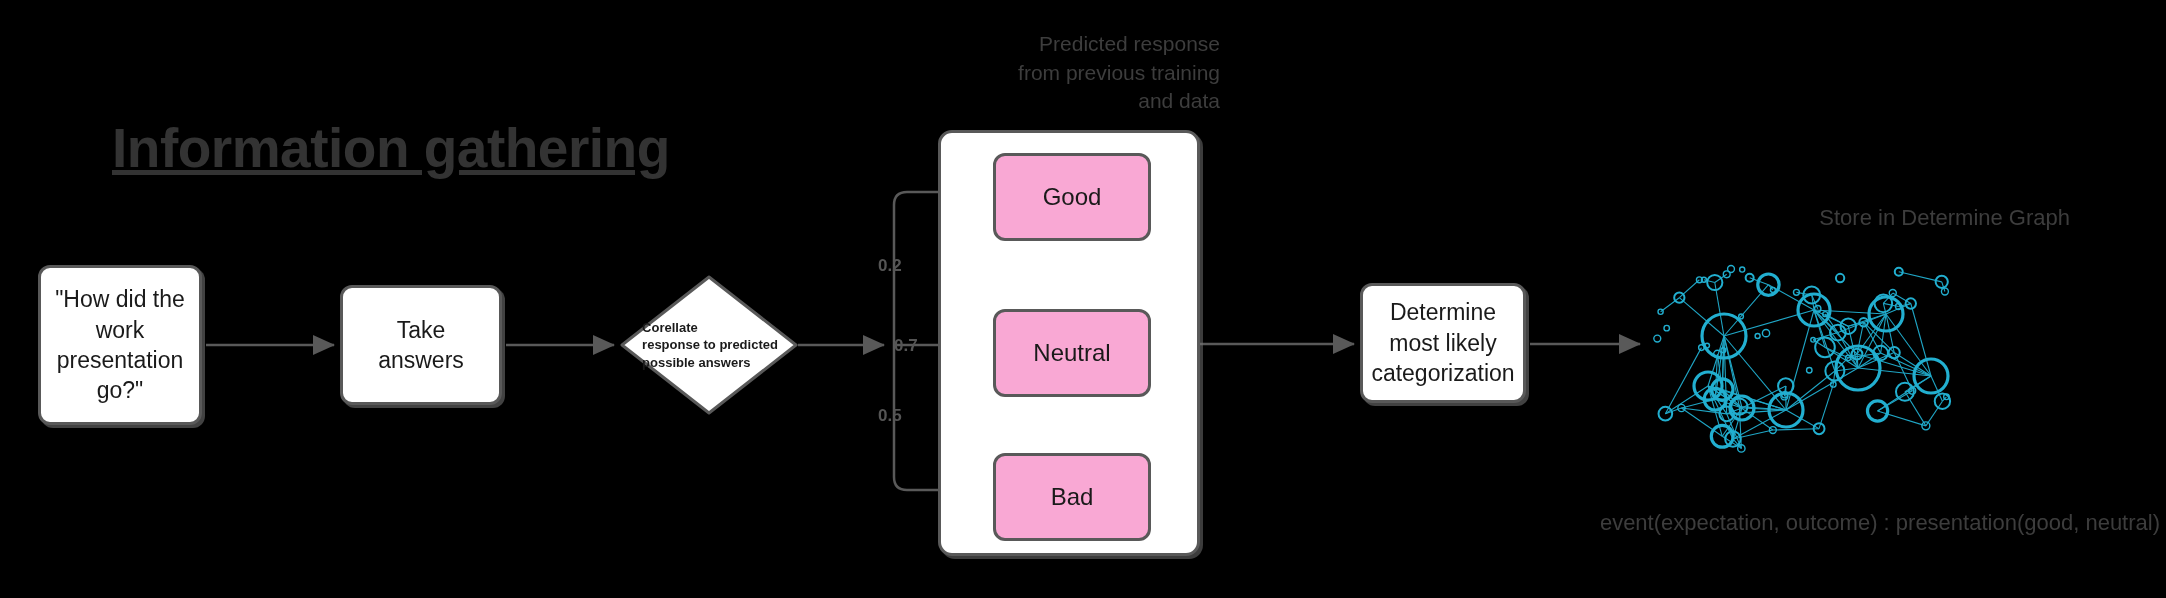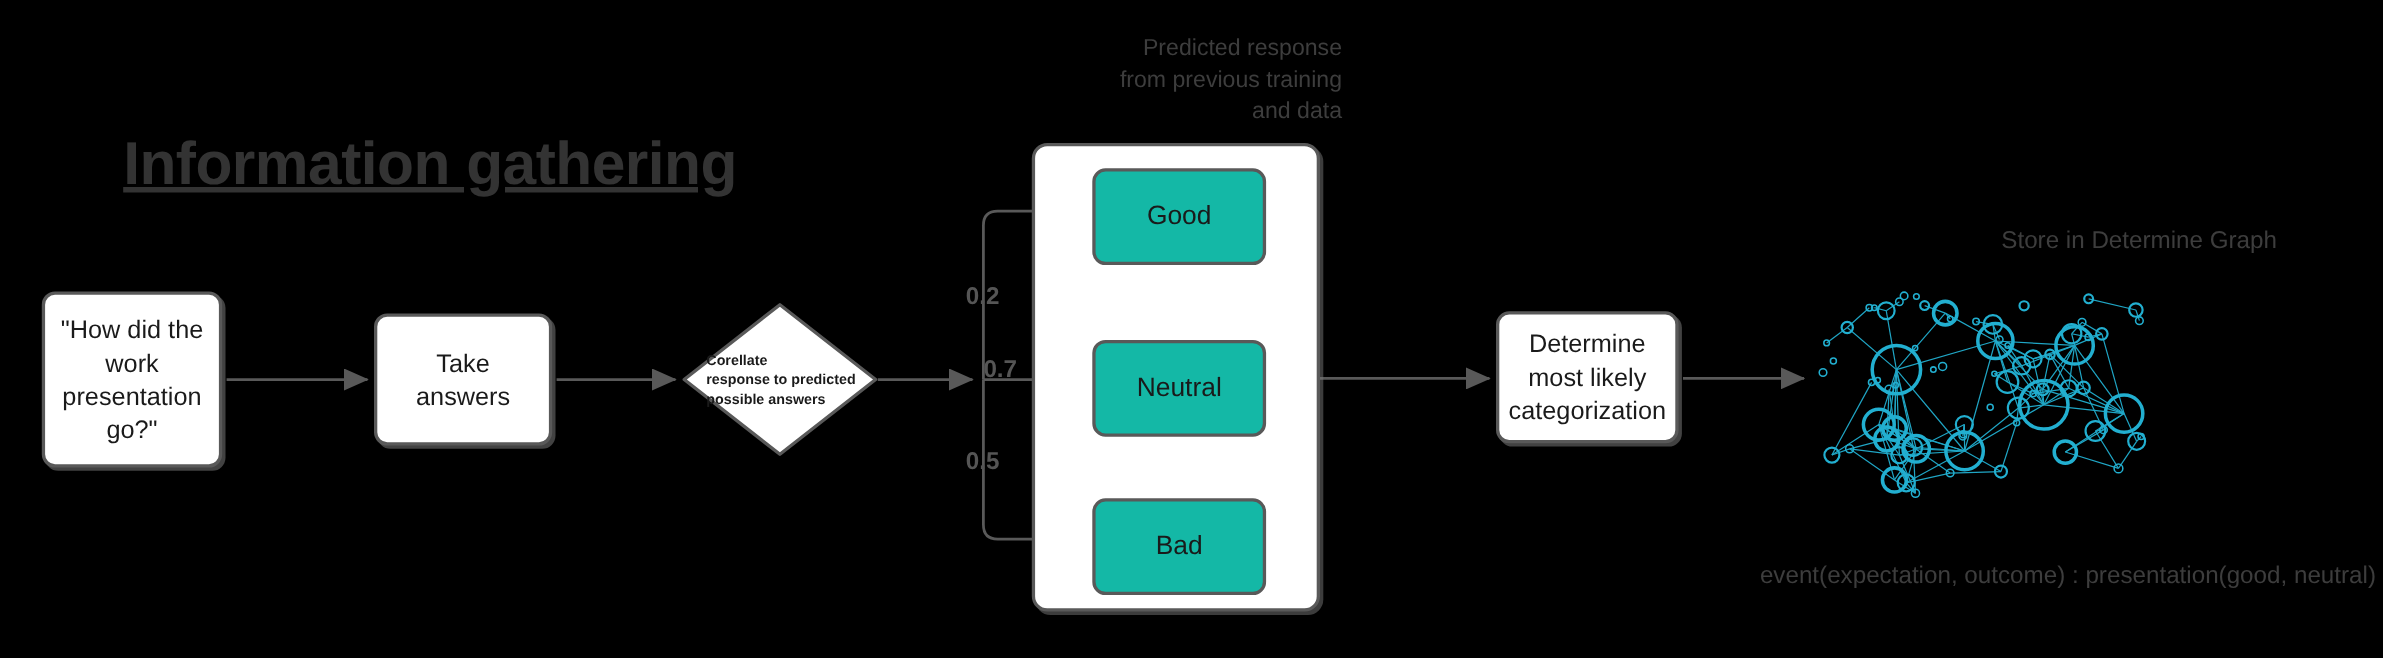--- a/index.html
+++ b/index.html
@@ -65,21 +65,21 @@
     border: 3px solid #595959;
     border-radius: 14px;
     box-sizing: border-box;
     box-shadow: 3px 3px 0 rgba(120,120,120,0.5);
   }
   .outcome-box {
     position: absolute;
     left: 52px;
     width: 158px;
     height: 88px;
-    background: #14b8a6;
+    background: #f9a8d4;
     border: 3px solid #595959;
     border-radius: 12px;
     box-sizing: border-box;
     display: flex;
     align-items: center;
     justify-content: center;
     font-size: 24px;
     color: #1a1a1a;
   }
   #box-good    { top: 20px; }
@@ -115,25 +115,25 @@
     left: 112px; top: 116px;
     font-size: 55px;
     font-weight: bold;
     color: #333333;
     letter-spacing: -0.5px;
     text-decoration: underline;
   }
   .prob-label {
     position: absolute;
     color: #555555;
-    font-size: 22px;
+    font-size: 17px;
     font-weight: bold;
   }
   #prob-good    { left: 878px; top: 256px; }
-  #prob-neutral { left: 894px; top: 323px; }
+  #prob-neutral { left: 894px; top: 336px; }
   #prob-bad     { left: 878px; top: 406px; }
 
   #graph-wrap {
     position: absolute;
     left: 1646px; top: 258px; width: 340px; height: 200px;
   }
 </style>
 </head>
 <body>
 

